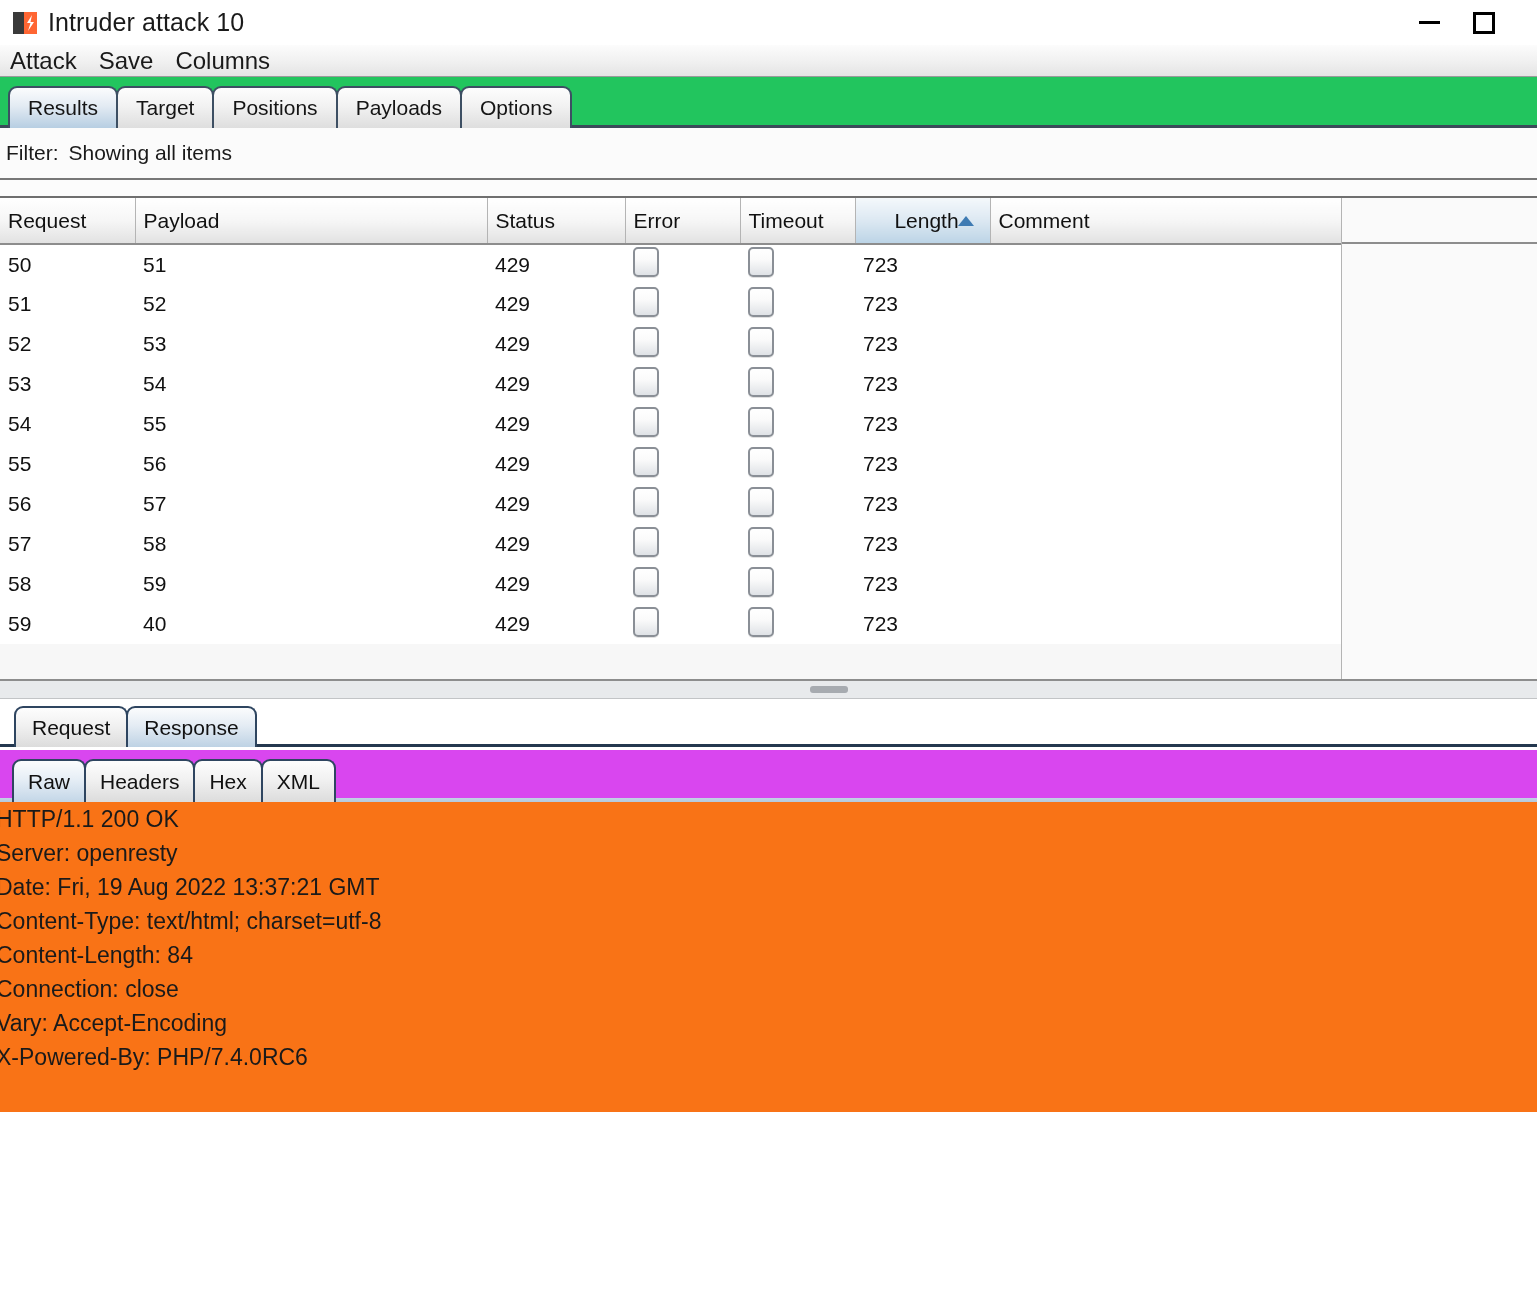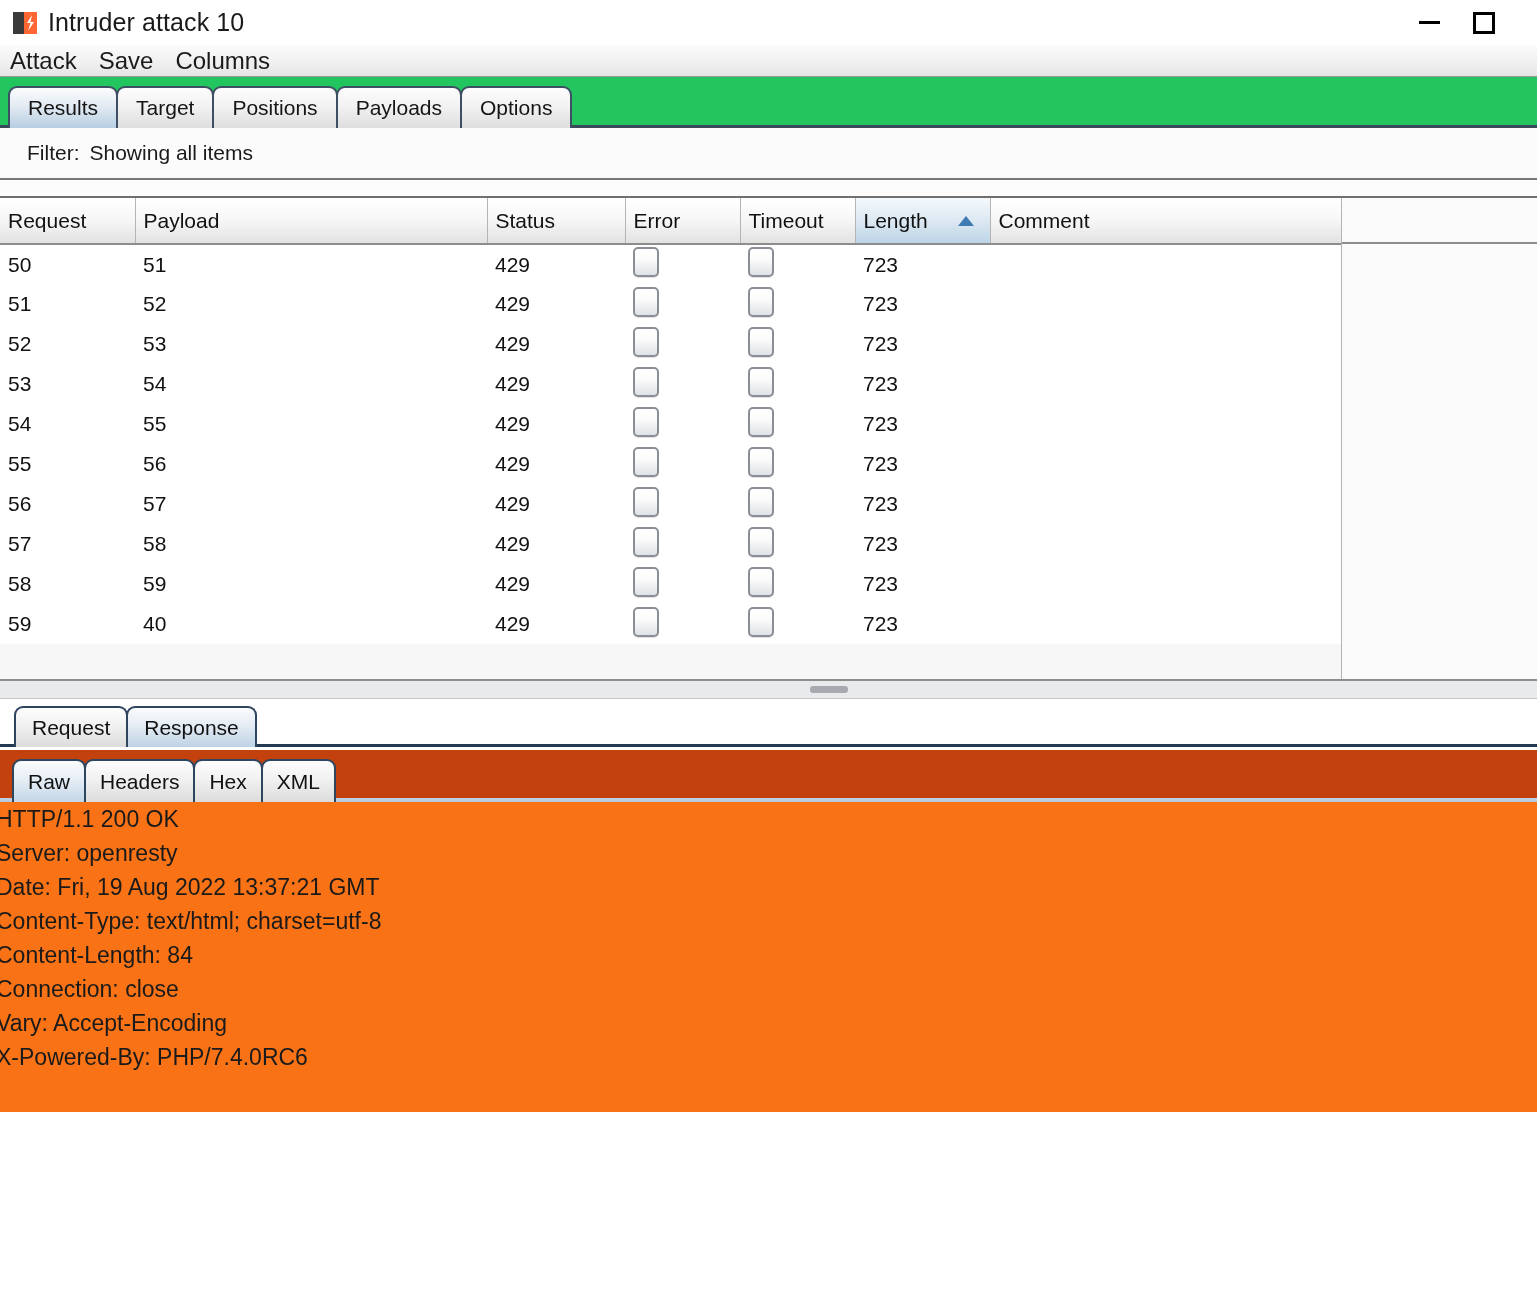--- a/index.html
+++ b/index.html
@@ -110,21 +110,21 @@
     z-index: 3;
   }
 
   
   .filterbar {
     height: 52px;
     background: #fbfbfb;
     border-bottom: 2px solid #777;
     display: flex;
     align-items: center;
-    padding-left: 27px;
+    padding-left: 6px;
     gap: 10px;
   }
   .filter-label, .filter-value {
     font-size: 21px;
     color: #1a1a1a;
   }
   .filter-gap {
     height: 18px;
     background: #fcfcfc;
     border-bottom: 2px solid #6f6f6f;
@@ -151,20 +151,21 @@
     font-weight: normal;
     font-size: 21px;
     color: #111;
     text-align: left;
     padding: 0 0 0 8px;
     white-space: nowrap;
   }
   .rtable th.sorted {
     background: linear-gradient(to bottom, #f4f8fb 0%, #dce8f2 50%, #bcd4e6 100%);
     position: relative;
+    text-align: center;
   }
   .sort-arrow {
     position: absolute;
     right: 16px; top: 50%;
     transform: translateY(-50%);
     width: 0; height: 0;
     border-left: 8px solid transparent;
     border-right: 8px solid transparent;
     border-bottom: 10px solid #3f7bb3;
   }
@@ -252,21 +253,21 @@
     white-space: nowrap;
   }
   .subtab.selected {
     background: linear-gradient(to bottom, #fbfcfd 0%, #e4ecf4 45%, #bed2e4 100%);
     z-index: 3;
   }
 
   
   .viewtabstrip {
     height: 52px;
-    background: #c2410c;
+    background: #d946ef;
     display: flex;
     align-items: flex-end;
     padding-left: 12px;
     position: relative;
     margin-top: 3px;
   }
   .viewtabstrip::after {
     content: "";
     position: absolute;
     left: 0; right: 0; bottom: 0;

